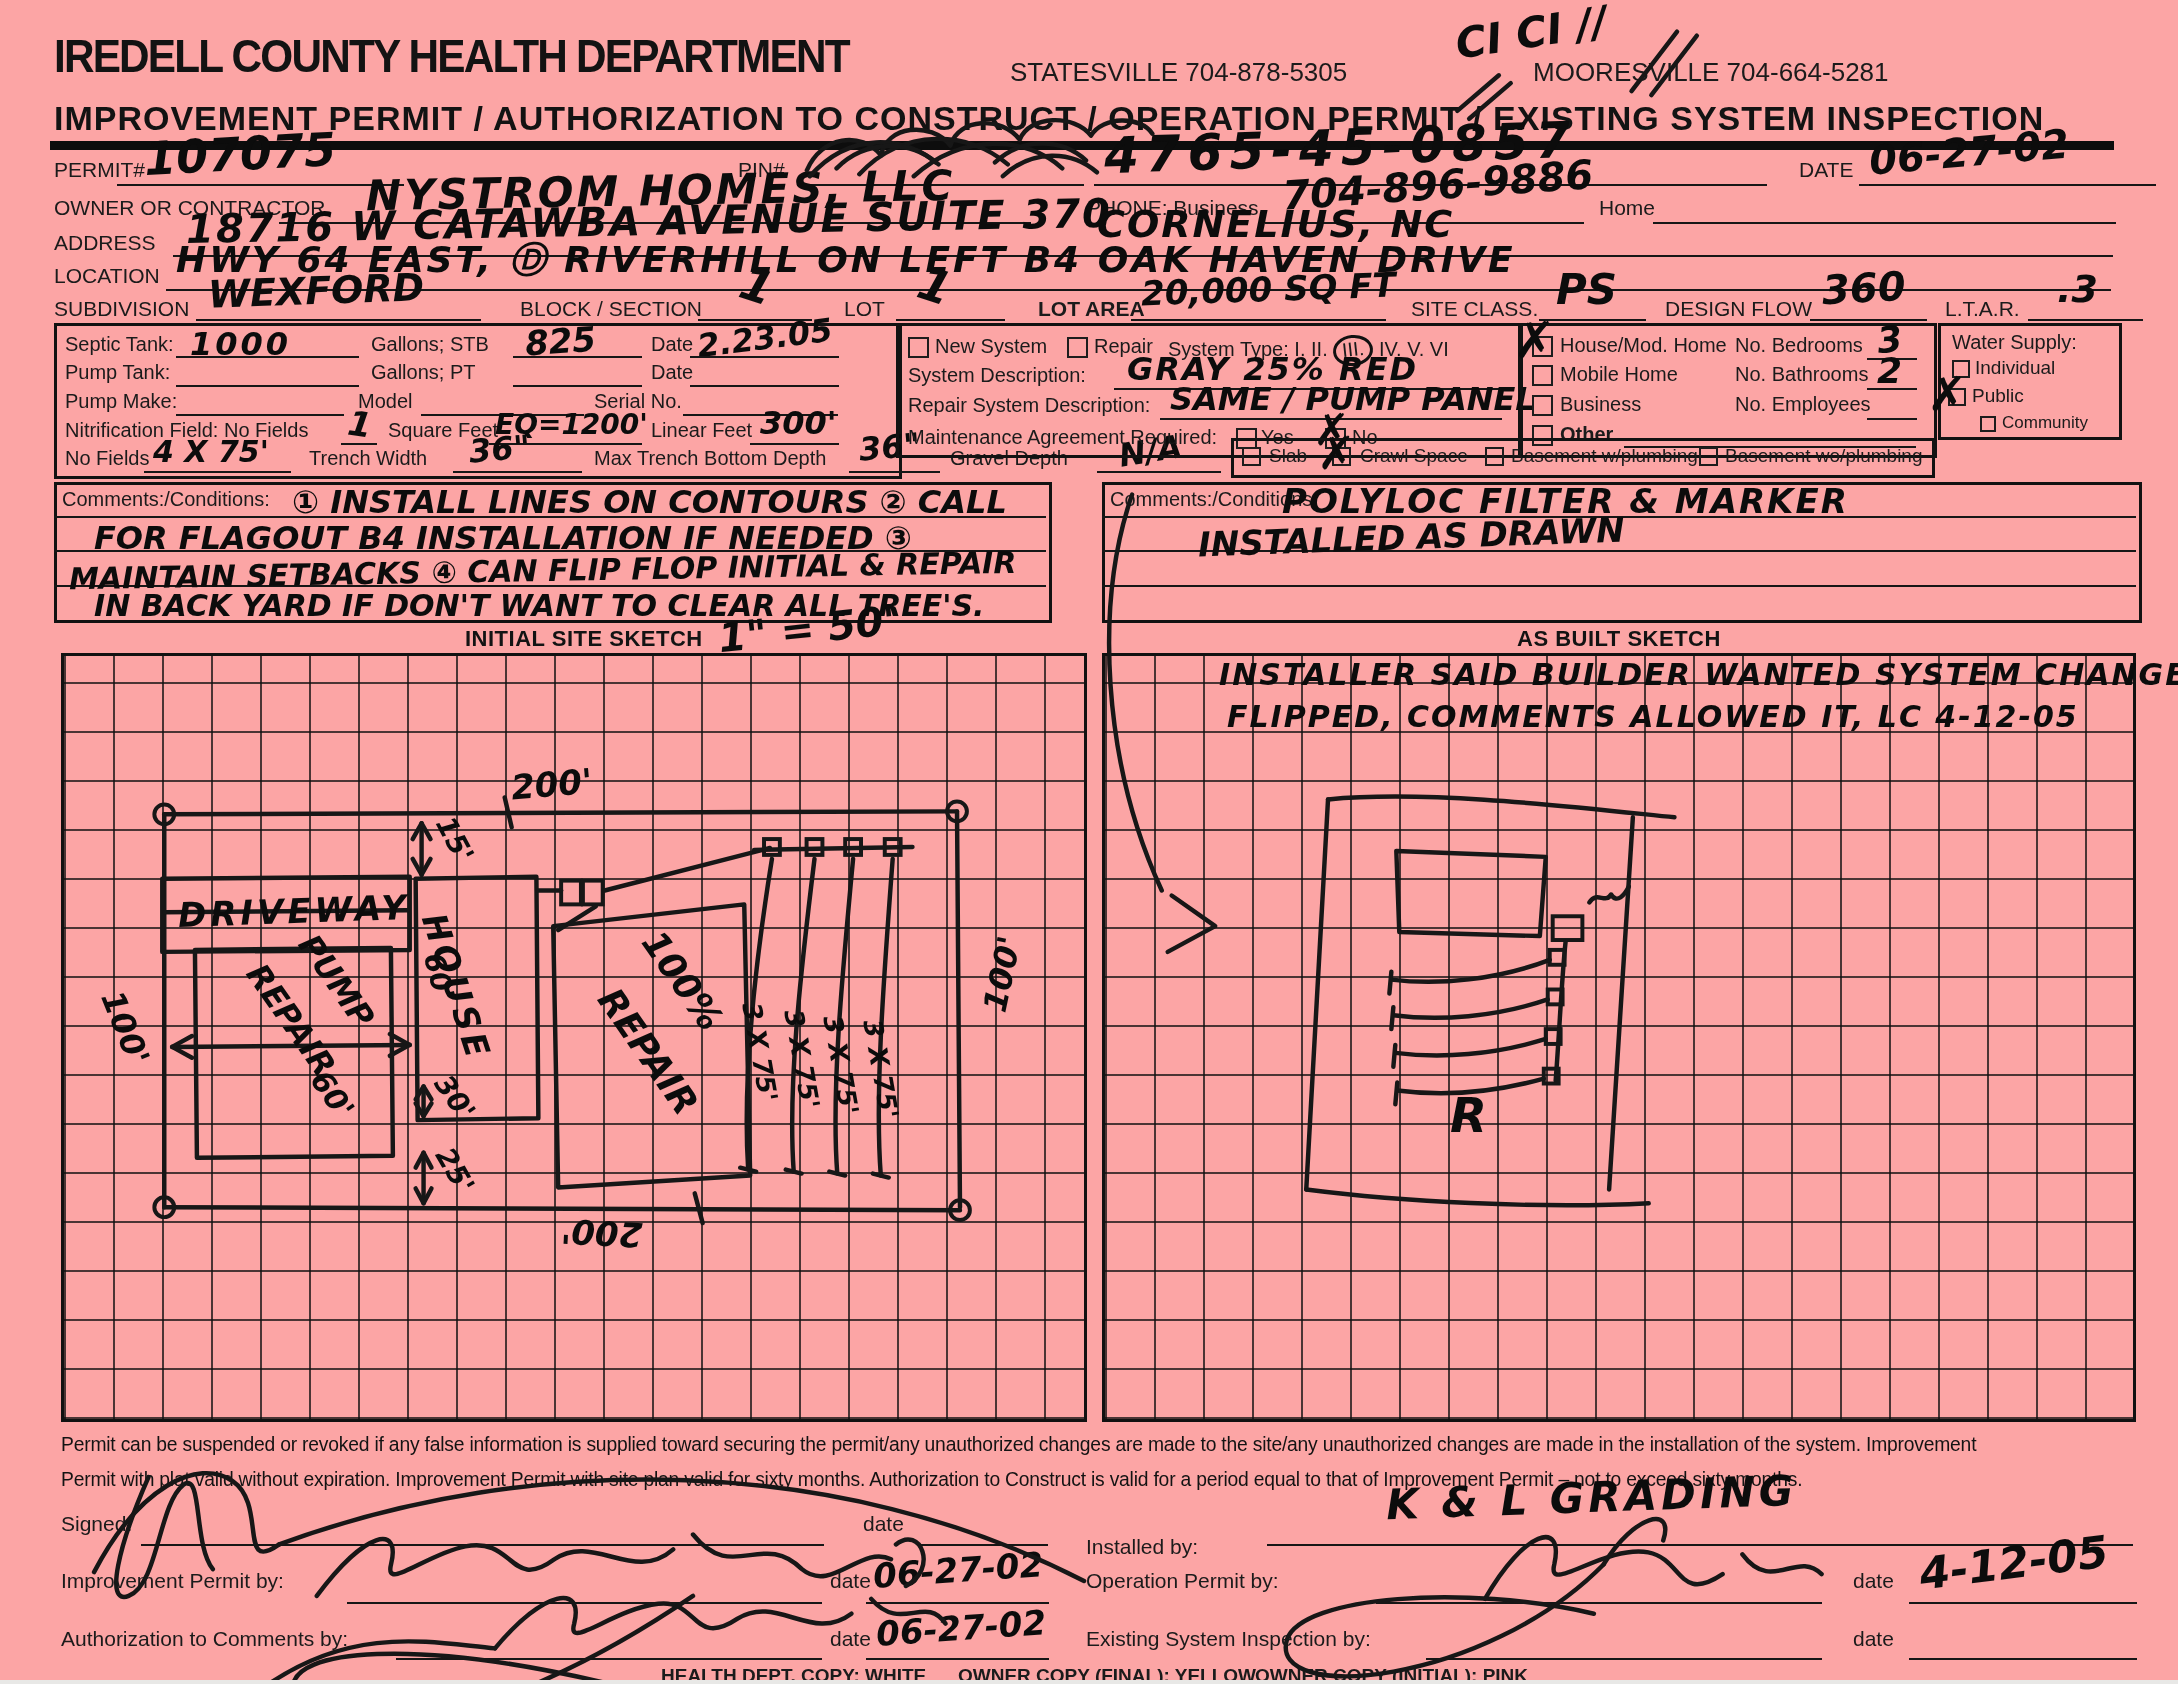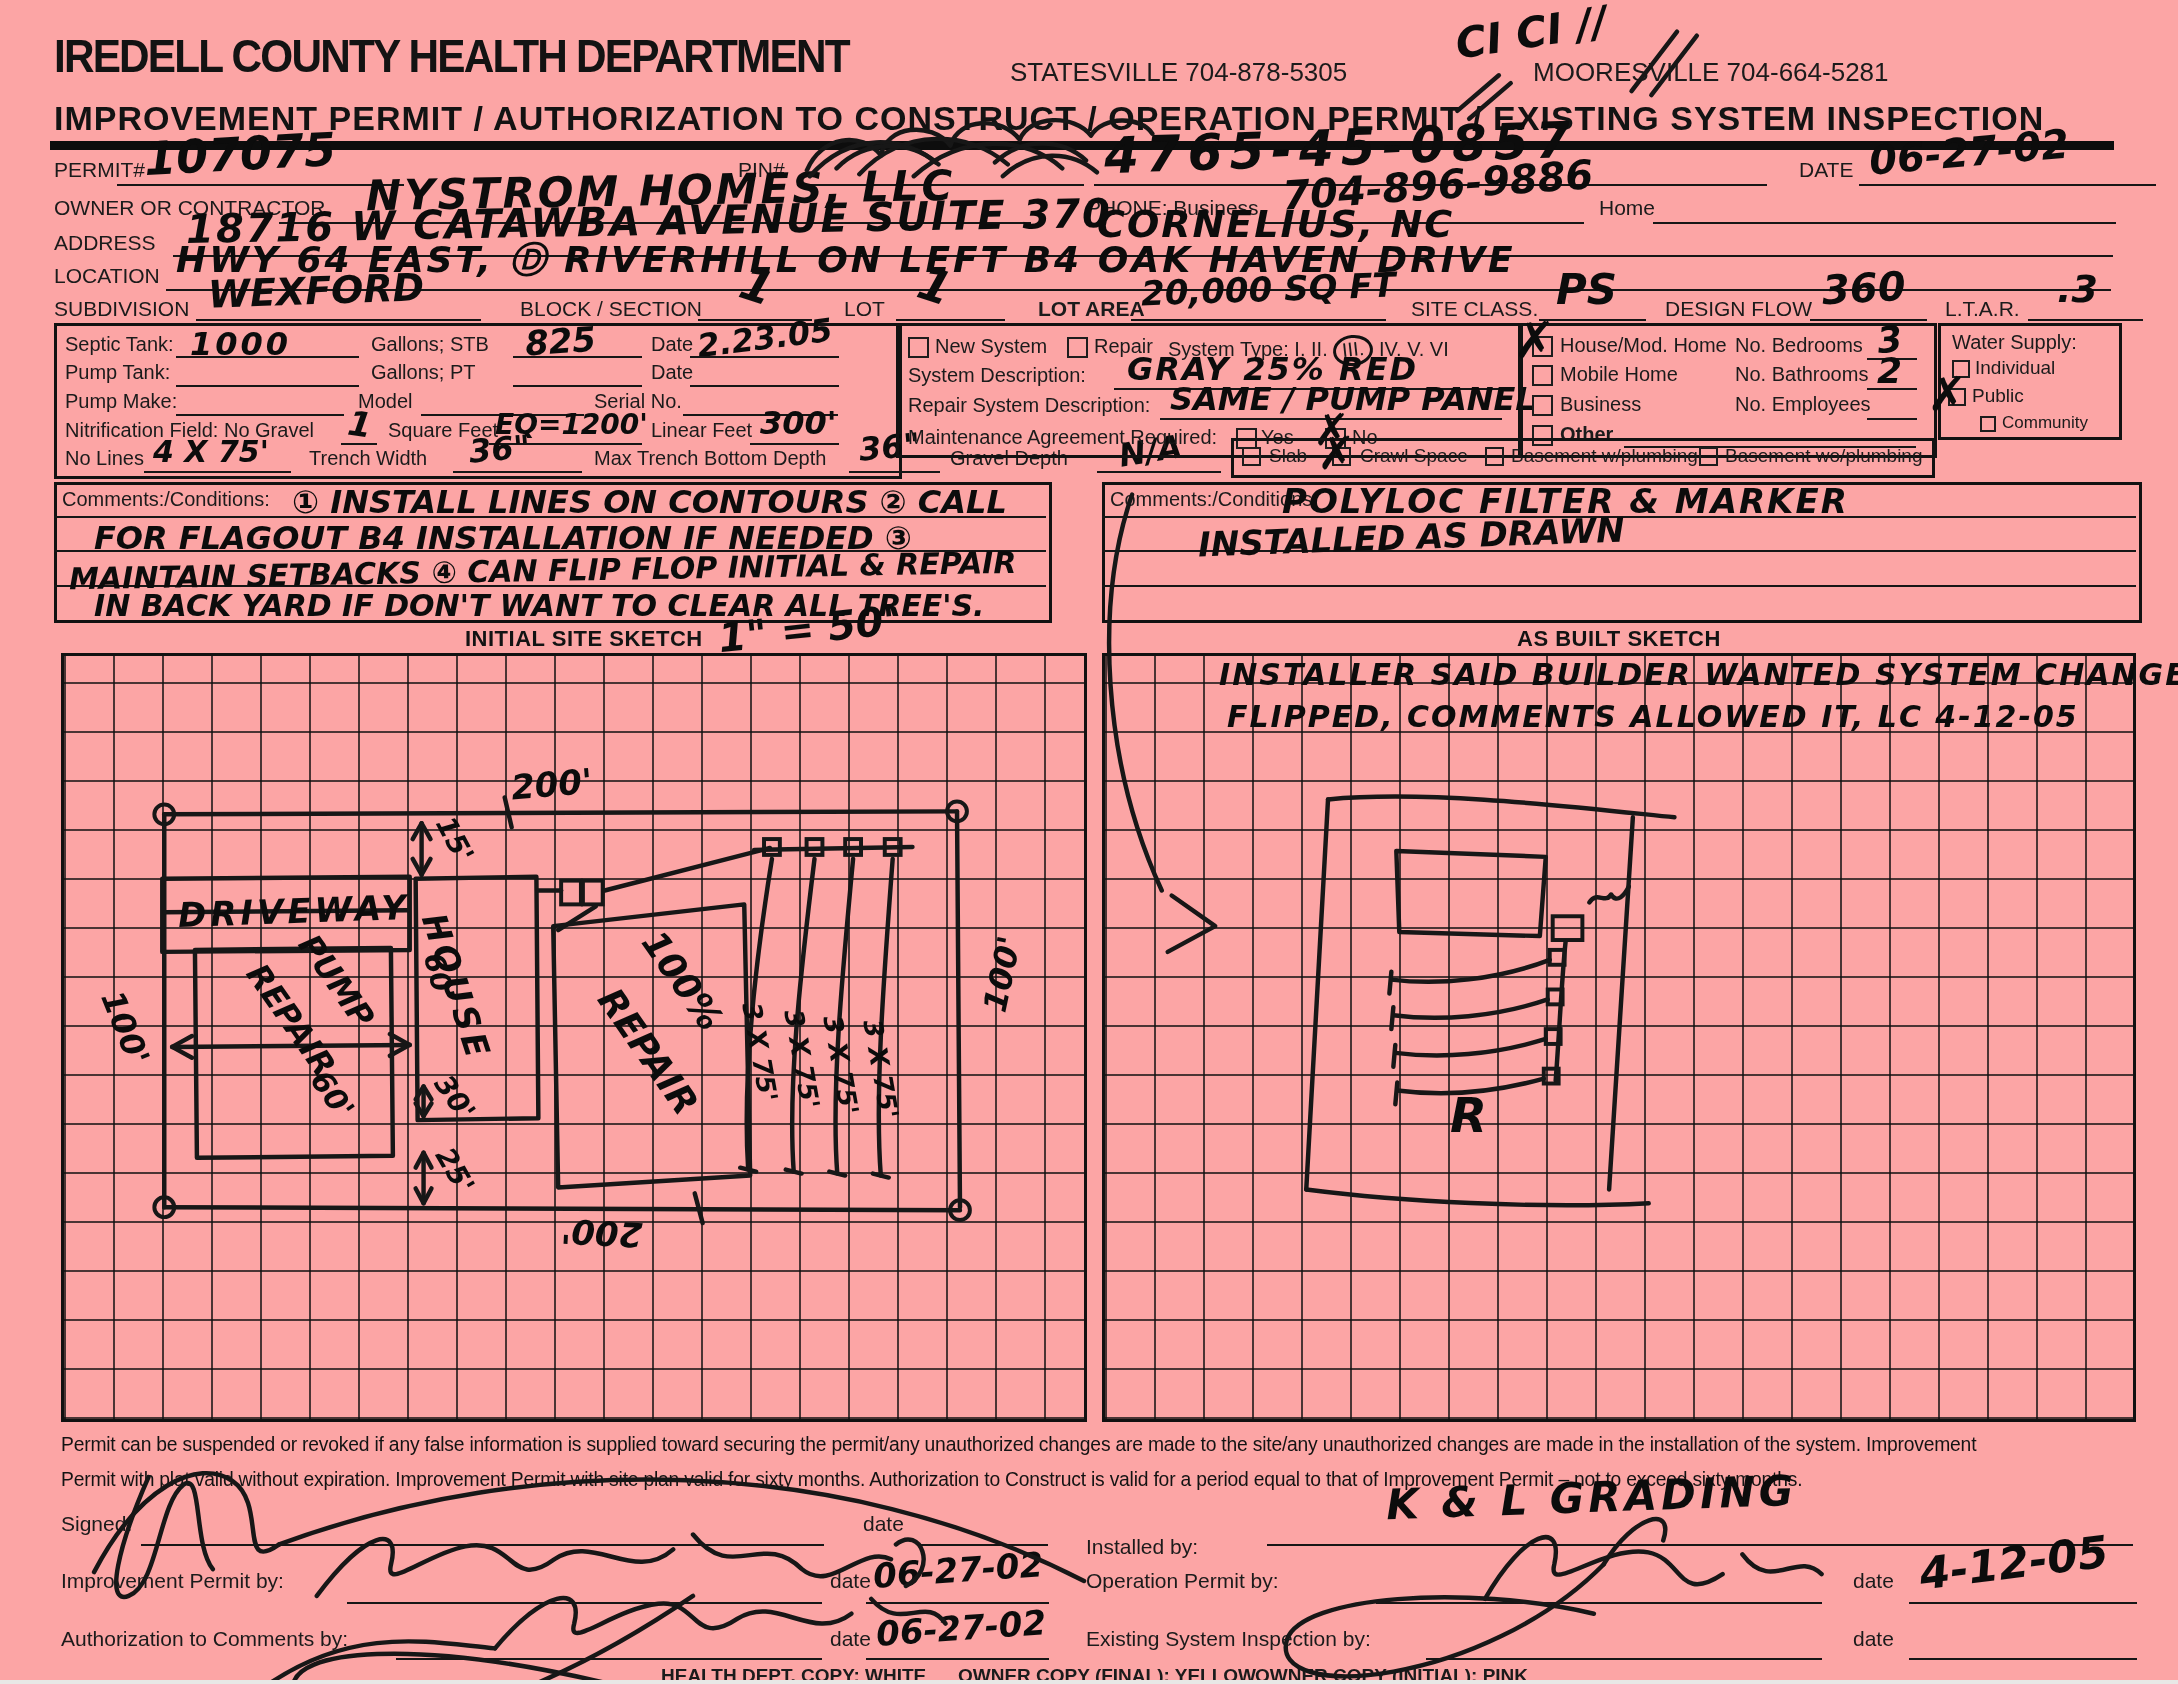--- a/index.html
+++ b/index.html
@@ -109,31 +109,31 @@
   <div class="A lbl s20" style="left:651px;top:361px;">Date</div>
   <div class="line" style="left:690px;top:385px;width:149px;"></div>
 
   <div class="A lbl s20" style="left:65px;top:390px;">Pump Make:</div>
   <div class="line" style="left:176px;top:414px;width:168px;"></div>
   <div class="A lbl s20" style="left:358px;top:390px;">Model</div>
   <div class="line" style="left:421px;top:414px;width:163px;"></div>
   <div class="A lbl s20" style="left:594px;top:390px;">Serial No.</div>
   <div class="line" style="left:683px;top:414px;width:155px;"></div>
 
-  <div class="A lbl s20" style="left:65px;top:419px;">Nitrification Field: No Gravel</div>
+  <div class="A lbl s20" style="left:65px;top:419px;">Nitrification Field: No Fields</div>
   <div class="A hw" style="left:348px;top:404px;font-size:34px;transform:rotate(8deg);">1</div>
   <div class="line" style="left:341px;top:443px;width:36px;"></div>
   <div class="A lbl s20" style="left:388px;top:419px;">Square Feet</div>
   <div class="A hw" style="left:495px;top:408px;font-size:28px;">EQ=1200'</div>
   <div class="line" style="left:489px;top:443px;width:153px;"></div>
   <div class="A lbl s20" style="left:651px;top:419px;">Linear Feet</div>
   <div class="A hw" style="left:760px;top:404px;font-size:32px;">300'</div>
   <div class="line" style="left:750px;top:443px;width:89px;"></div>
 
-  <div class="A lbl s20" style="left:65px;top:447px;">No Lines</div>
+  <div class="A lbl s20" style="left:65px;top:447px;">No Fields</div>
   <div class="A hw" style="left:153px;top:434px;font-size:30px;">4 X 75'</div>
   <div class="line" style="left:144px;top:471px;width:147px;"></div>
   <div class="A lbl s20" style="left:309px;top:447px;">Trench Width</div>
   <div class="A hw" style="left:469px;top:430px;font-size:32px;transform:rotate(-5deg);">36"</div>
   <div class="line" style="left:453px;top:471px;width:129px;"></div>
   <div class="A lbl s20" style="left:594px;top:447px;">Max Trench Bottom Depth</div>
   <div class="A hw" style="left:859px;top:428px;font-size:32px;transform:rotate(-5deg);">36"</div>
   <div class="line" style="left:849px;top:471px;width:91px;"></div>
   <div class="A lbl s20" style="left:950px;top:447px;">Gravel Depth</div>
   <div class="A hw" style="left:1119px;top:432px;font-size:32px;transform:rotate(-9deg);">N/A</div>

